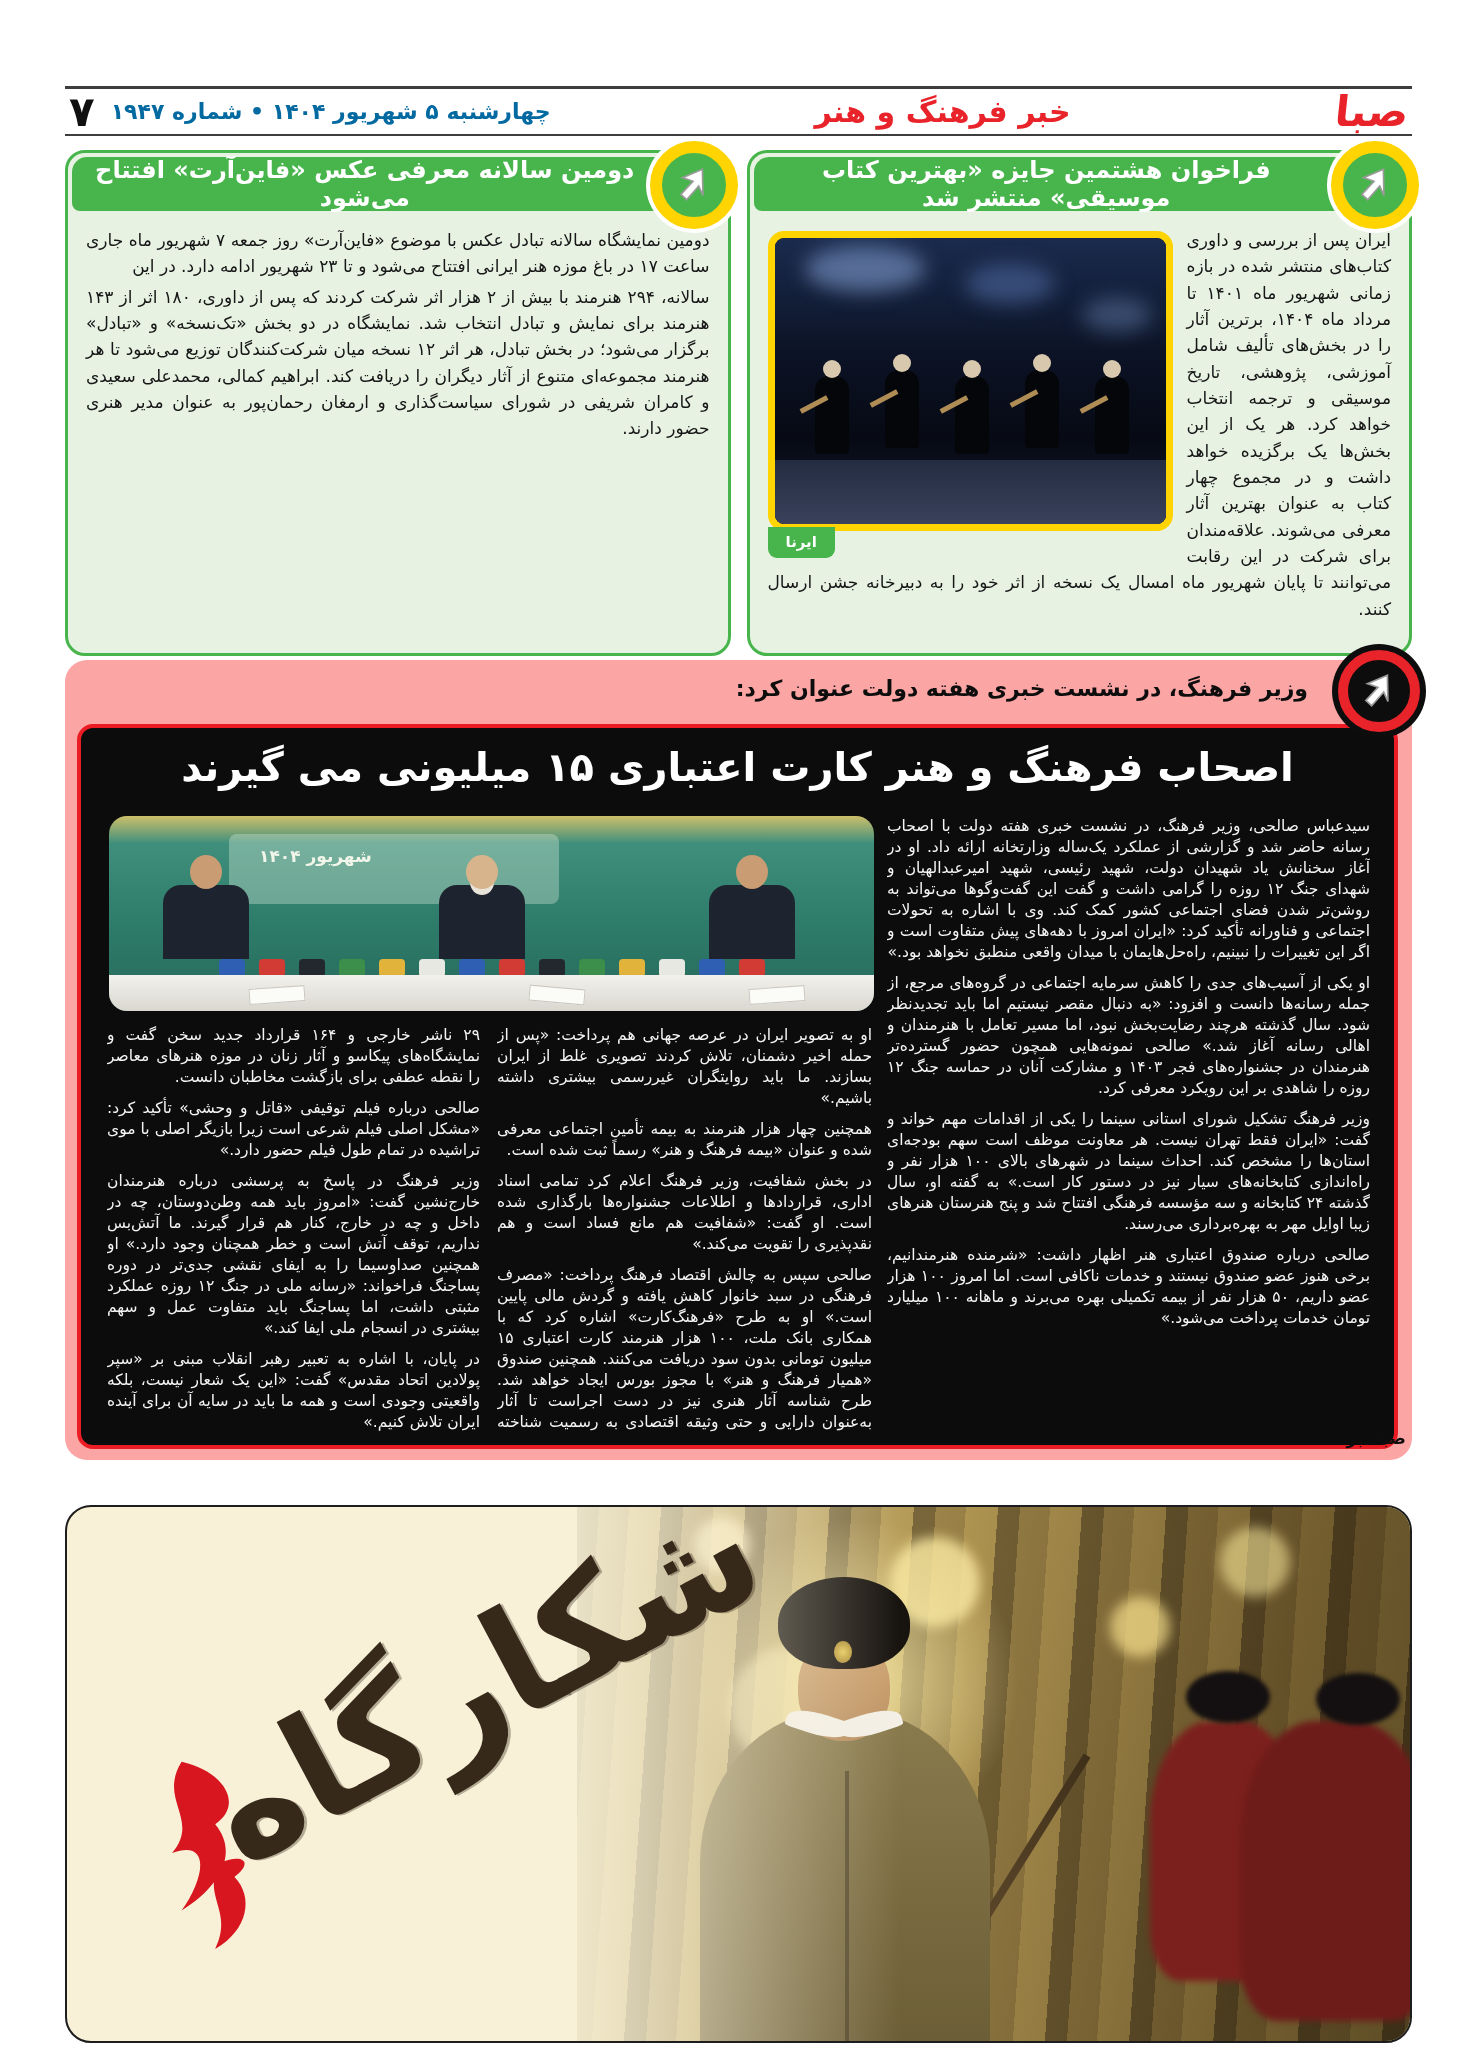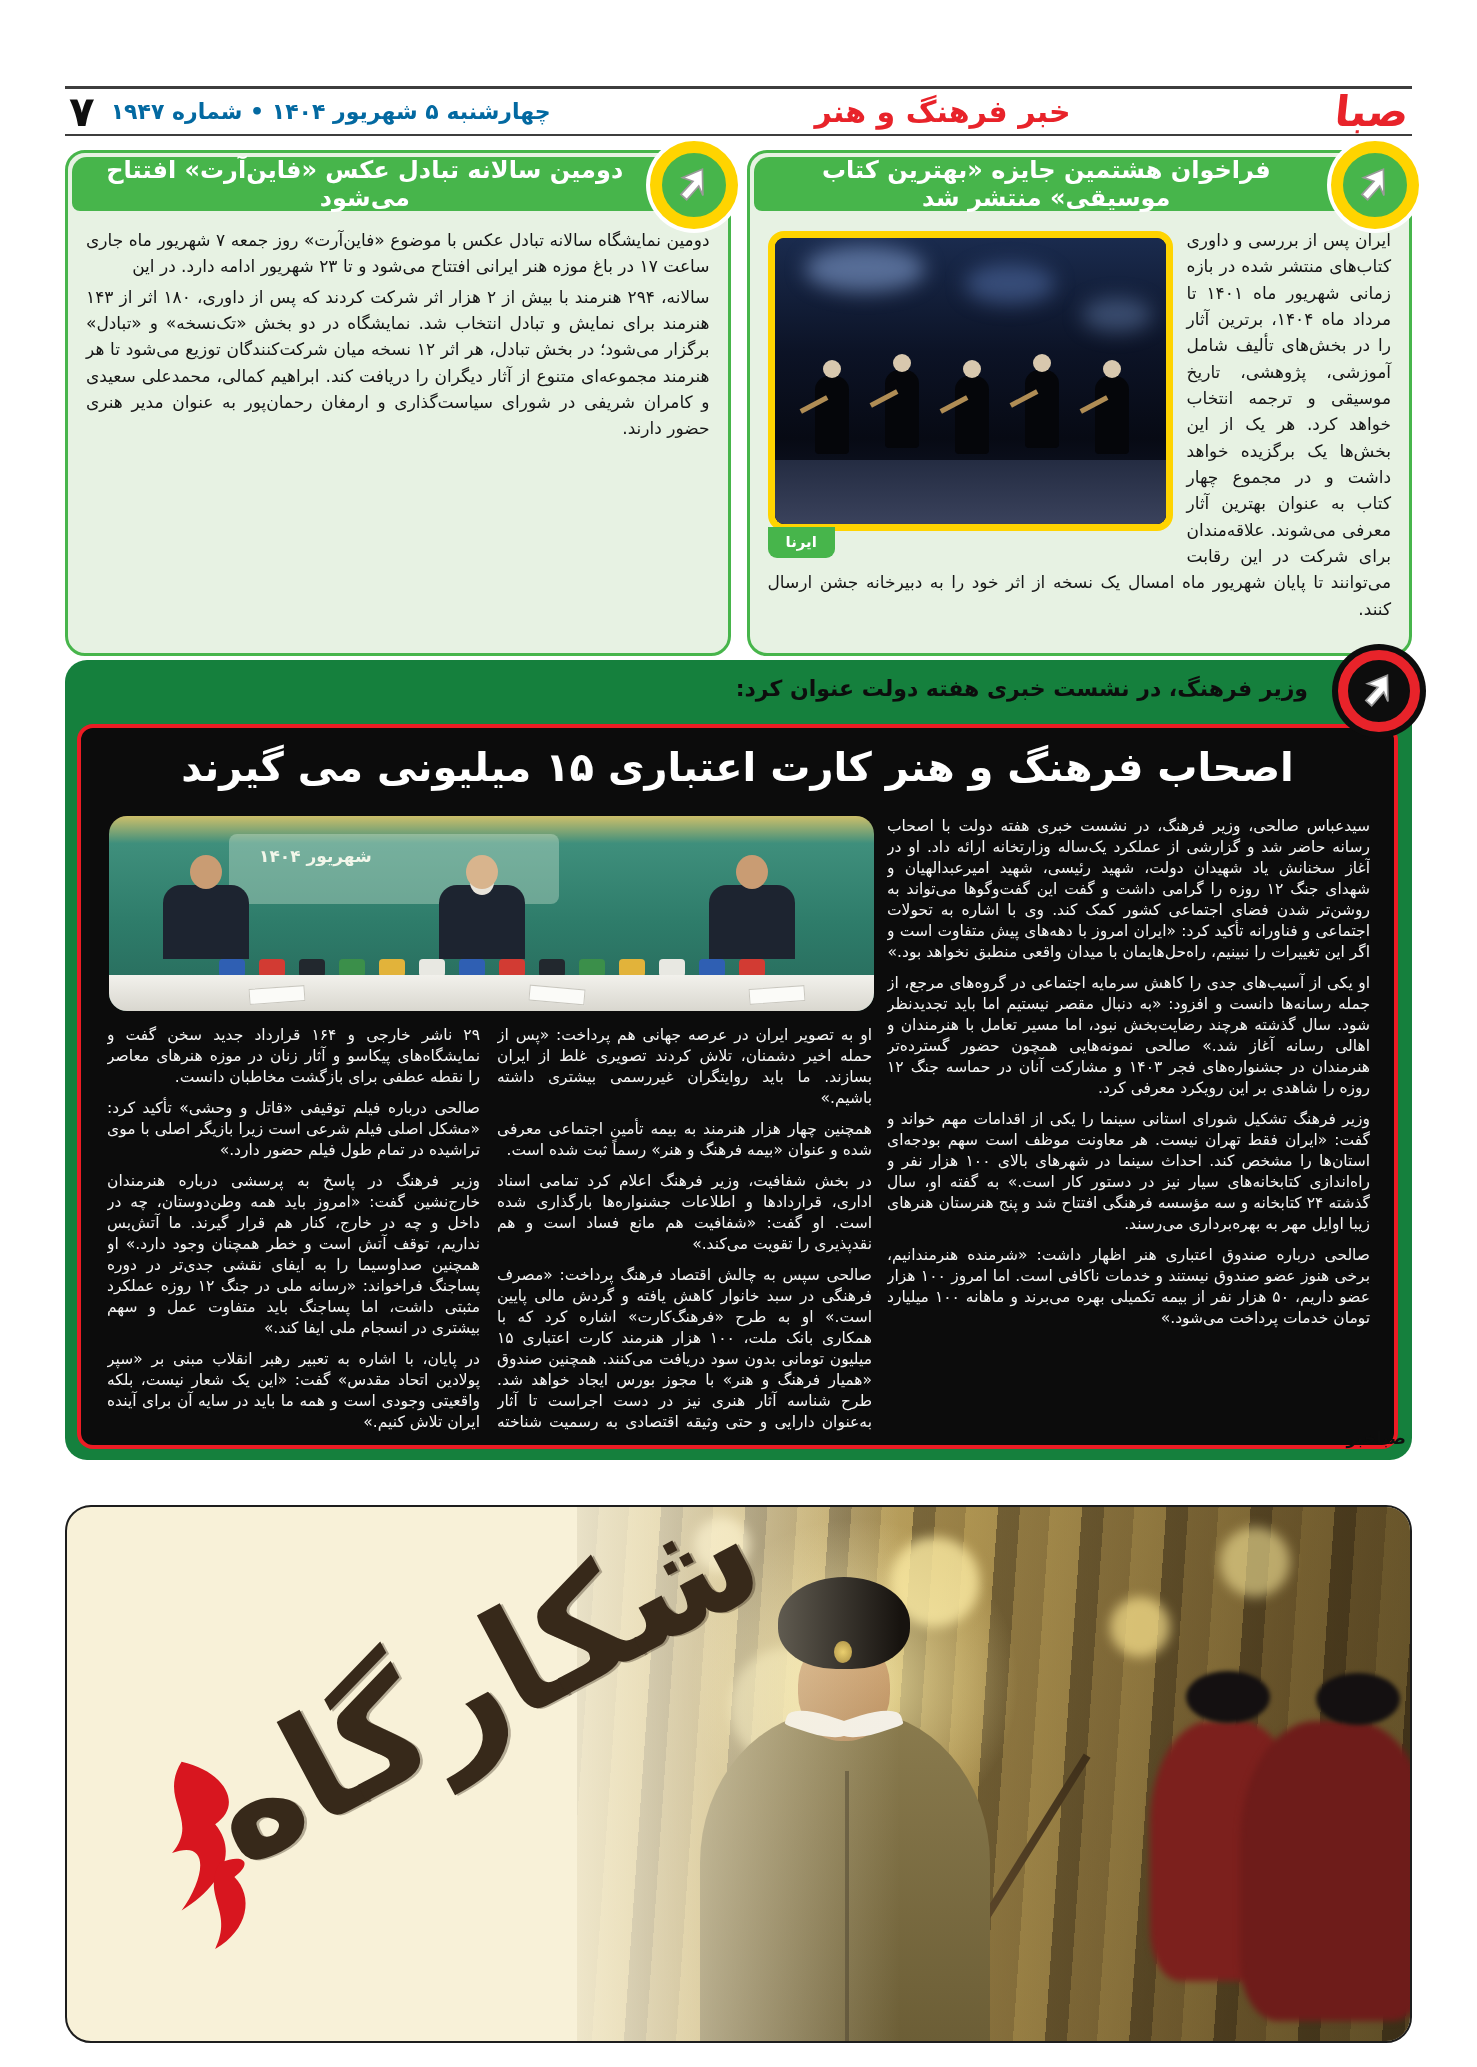--- a/index.html
+++ b/index.html
@@ -46,21 +46,21 @@
   .ph-photog .d1{left:120px;top:118px;width:16px;height:16px;background:#ffd84d;}
   .ph-photog .d2{left:146px;top:128px;width:12px;height:12px;background:#ffef9e;}
   .ph-photog .d3{left:104px;top:140px;width:10px;height:10px;background:#e8f0ff;}
   .ph-photog .hand{position:absolute;border-radius:40%;background:#caa070;}
   .ph-photog .h1{left:18px;bottom:6px;width:150px;height:74px;transform:rotate(-12deg);}
   .ph-photog .h2{right:60px;bottom:-4px;width:120px;height:64px;transform:rotate(10deg);}
   .ph-photog .face{position:absolute;right:18px;top:22px;width:86px;height:120px;background:#c69b6c;border-radius:46%;}
   .ph-photog .hair{position:absolute;right:10px;top:4px;width:104px;height:52px;background:#2c2118;border-radius:50% 50% 40% 40%;}
 
   
-  .feature{position:absolute;left:65px;right:65px;top:660px;height:800px;background:#15803d;border-radius:22px;}
+  .feature{position:absolute;left:65px;right:65px;top:660px;height:800px;background:#fca5a5;border-radius:22px;}
   .kicker{position:absolute;top:16px;right:104px;font-size:22px;font-weight:bold;color:#0d0d0d;}
   .fbadge{position:absolute;top:-10px;right:-8px;width:62px;height:62px;border-radius:50%;background:#0d0d0d;border:10px solid #e8232a;box-shadow:0 0 0 6px #0d0d0d;display:flex;align-items:center;justify-content:center;z-index:6;}
   .fbadge svg{width:42px;height:42px;}
   .blackbox{position:absolute;left:12px;right:14px;top:64px;height:725px;background:#0c0c0c;border:4px solid #ec1c24;border-radius:16px;box-sizing:border-box;overflow:hidden;}
   .fhead{position:absolute;top:16px;left:0;right:0;text-align:center;color:#ffffff;font-size:40px;font-weight:bold;margin:0;}
   .press{position:absolute;left:28px;top:88px;width:765px;height:195px;border-radius:18px;overflow:hidden;background:linear-gradient(180deg,#cdbf6a 0%,#3f8f7c 14%,#2e7c6a 55%,#27695a 100%);}
   .press .panel{position:absolute;left:120px;top:18px;width:330px;height:70px;background:rgba(220,238,220,.35);border-radius:8px;}
   .press .bktext{position:absolute;left:150px;top:30px;color:#f2f6ea;font-size:17px;font-weight:bold;}
   .press .man{position:absolute;bottom:52px;width:86px;height:74px;background:#1d2430;border-radius:18px 18px 0 0;}
   .press .man::before{content:"";position:absolute;top:-30px;left:27px;width:32px;height:34px;border-radius:50%;background:#c99c73;}
@@ -160,21 +160,21 @@
     </div>
   </article>
 
   <article class="gbox">
     <div class="badge">
       <svg viewBox="0 0 40 40">
           <path d="M28 5 L9 13 L19 16.5 L7.5 29 L13 34 L24.5 21 L28.5 30 Z" fill="#ffffff" stroke="#9a9a9a" stroke-width="1.6"></path>
         </svg>
     </div>
     <div class="gbox-head">
-        <span>دومین سالانه تبادل عکس «فاین‌آرت» افتتاح می‌شود</span>
+        <span>دومین سالانه معرفی عکس «فاین‌آرت» افتتاح می‌شود</span>
       </div>
     <div class="gbox-body">
       <p>دومین نمایشگاه سالانه تبادل عکس با موضوع «فاین‌آرت» روز جمعه ۷ شهریور ماه جاری ساعت ۱۷ در باغ موزه هنر ایرانی افتتاح می‌شود و تا ۲۳ شهریور ادامه دارد. در این</p>
       <p>سالانه، ۲۹۴ هنرمند با بیش از ۲ هزار اثر شرکت کردند که پس از داوری، ۱۸۰ اثر از ۱۴۳ هنرمند برای نمایش و تبادل انتخاب شد. نمایشگاه در دو بخش «تک‌نسخه» و «تبادل» برگزار می‌شود؛ در بخش تبادل، هر اثر ۱۲ نسخه میان شرکت‌کنندگان توزیع می‌شود تا هر هنرمند مجموعه‌ای متنوع از آثار دیگران را دریافت کند. ابراهیم کمالی، محمدعلی سعیدی و کامران شریفی در شورای سیاست‌گذاری و ارمغان رحمان‌پور به عنوان مدیر هنری حضور دارند.</p>
     </div>
   </article>
 
 </section>
 
 <section class="feature">

